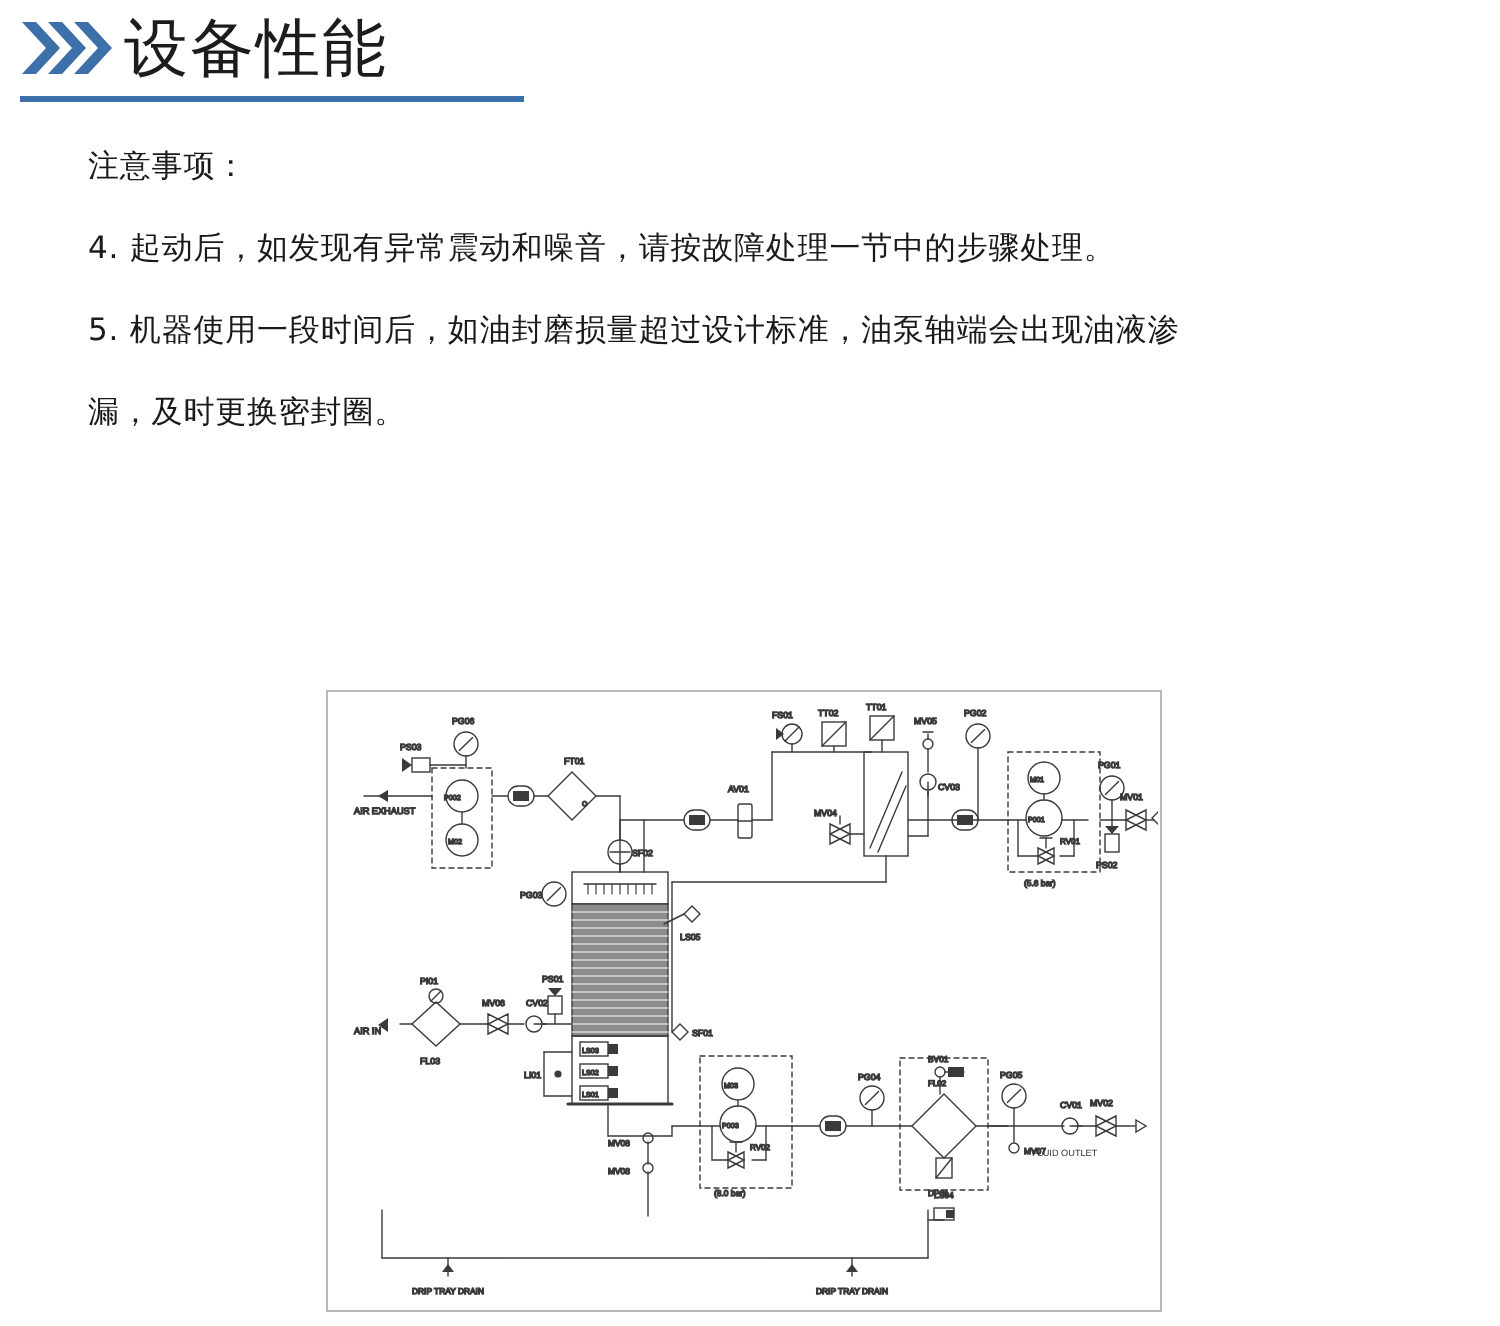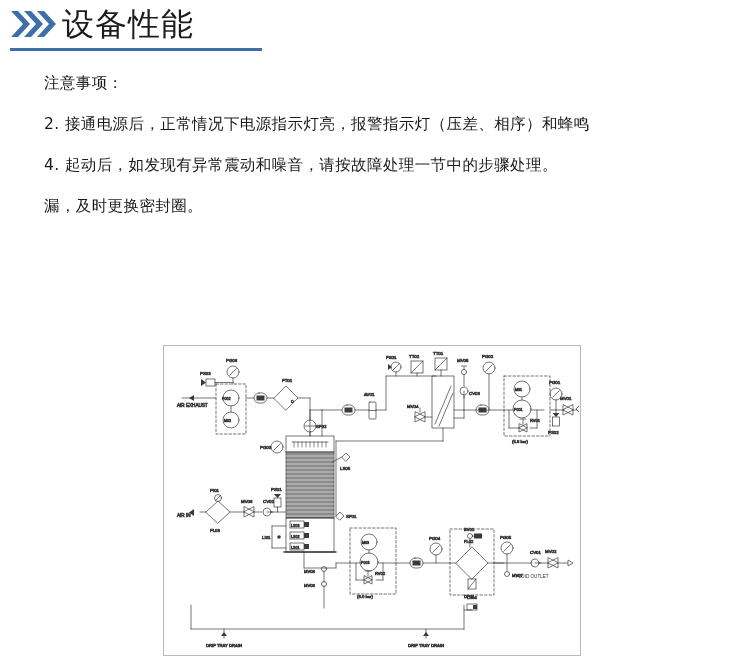--- a/index.html
+++ b/index.html
@@ -60,22 +60,22 @@
       <path d="M15 2 L27 15 L15 28 L22 28 L34 15 L22 2 Z" fill="#3d6fa8"></path>
       <path d="M28 2 L40 15 L28 28 L35 28 L47 15 L35 2 Z" fill="#3d6fa8"></path>
     </svg>
   </div>
   <div class="title">设备性能</div>
   <div class="title-rule"></div>
 </div>
 
 <div class="notes">
   <p>注意事项：</p>
-  <p>2. 接通电源后，正常情况下电源指示灯亮，报警指示灯（压差、相序）和蜂鸣</p>
   <p>4. 起动后，如发现有异常震动和噪音，请按故障处理一节中的步骤处理。</p>
+  <p>5. 机器使用一段时间后，如油封磨损量超过设计标准，油泵轴端会出现油液渗</p>
   <p>漏，及时更换密封圈。</p>
 </div>
 
 <div class="diagram-wrap">
 <svg width="416" height="309" viewBox="0 0 416 309" xmlns="http://www.w3.org/2000/svg">
   <defs>
     <g id="dash"></g>
   </defs>
   <g stroke="#3a3a3a" stroke-width="0.7" fill="none" stroke-linecap="round">
 

